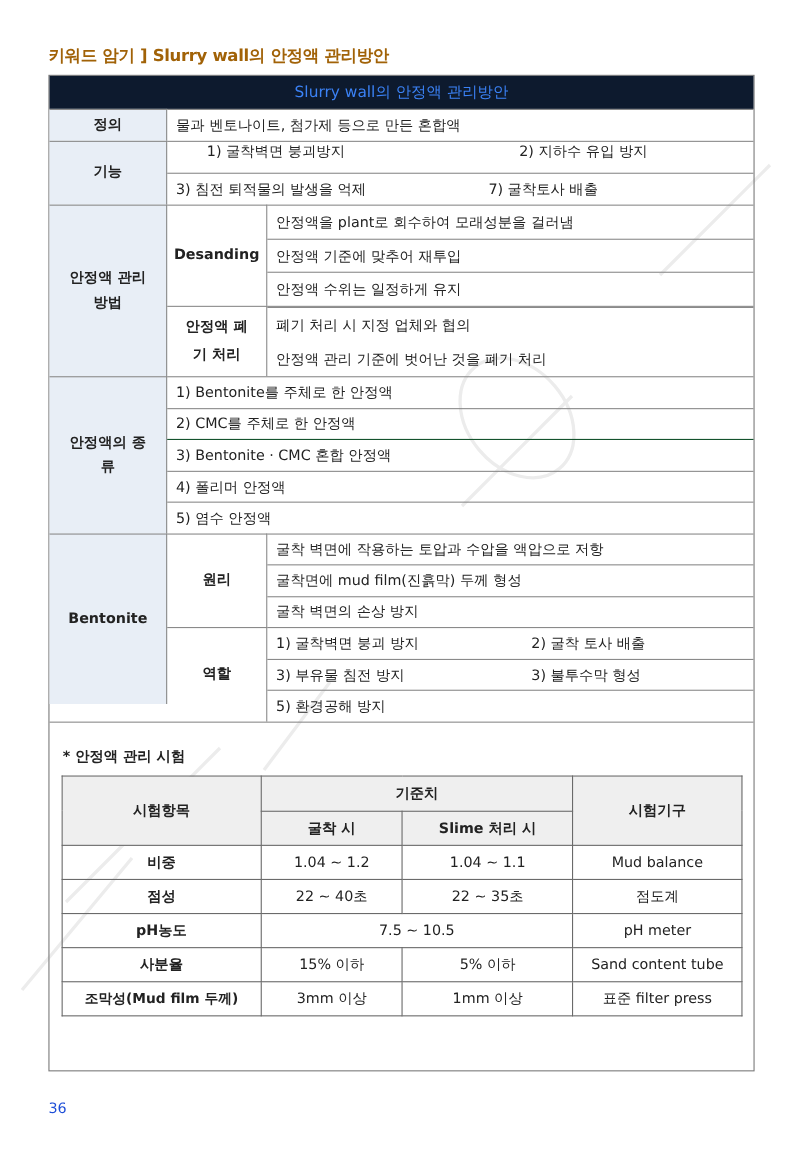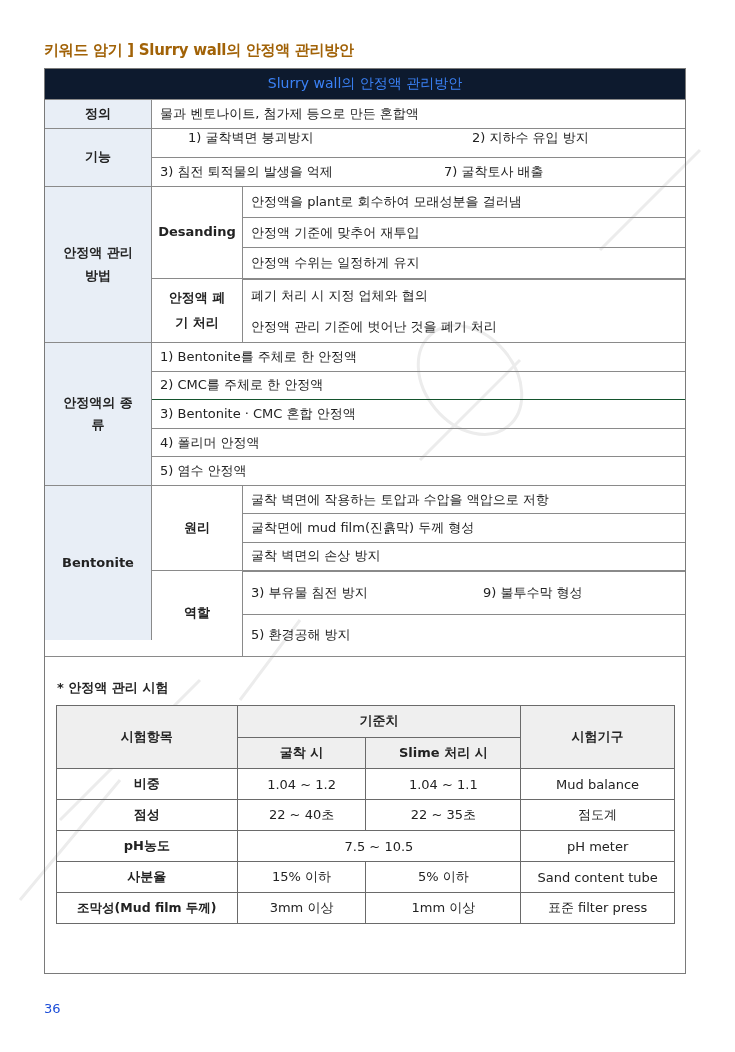--- a/index.html
+++ b/index.html
@@ -83,23 +83,27 @@
     <div class="c lbl" style="grid-column:1; height:155px;">Bentonite</div>
     <div style="grid-column:2 / 4; display:grid; grid-template-columns:91px 1fr;">
       <div class="c sub" style="height:85px;">원리</div>
       <div class="c stack" style="height:85px; align-items:stretch;">
         <div class="val" style="display:flex;align-items:center;">굴착 벽면에 작용하는 토압과 수압을 액압으로 저항</div>
         <div class="val" style="display:flex;align-items:center;border-top:1px solid #8a8a8a;">굴착면에 mud film(진흙막) 두께 형성</div>
         <div class="val" style="display:flex;align-items:center;border-top:1px solid #8a8a8a;">굴착 벽면의 손상 방지</div>
       </div>
       <div class="c sub" style="height:86px;">역할</div>
       <div class="c stack" style="height:86px; align-items:stretch;">
+        <div class="val" style="display:flex;align-items:center;">
+          <span class="half2">1) 굴착벽면 붕괴 방지</span>
+          <span>2) 굴착 토사 배출</span>
+        </div>
         <div class="val" style="display:flex;align-items:center;border-top:1px solid #8a8a8a;">
           <span class="half2">3) 부유물 침전 방지</span>
-          <span>9) 불투수막 형성</span>
+          <span>3) 불투수막 형성</span>
         </div>
         <div class="val" style="display:flex;align-items:center;border-top:1px solid #8a8a8a;">
           <span>5) 환경공해 방지</span>
         </div>
       </div>
     </div>
   </div>
 
   <div class="test-sec">
     <div class="test-title">* 안정액 관리 시험</div>

